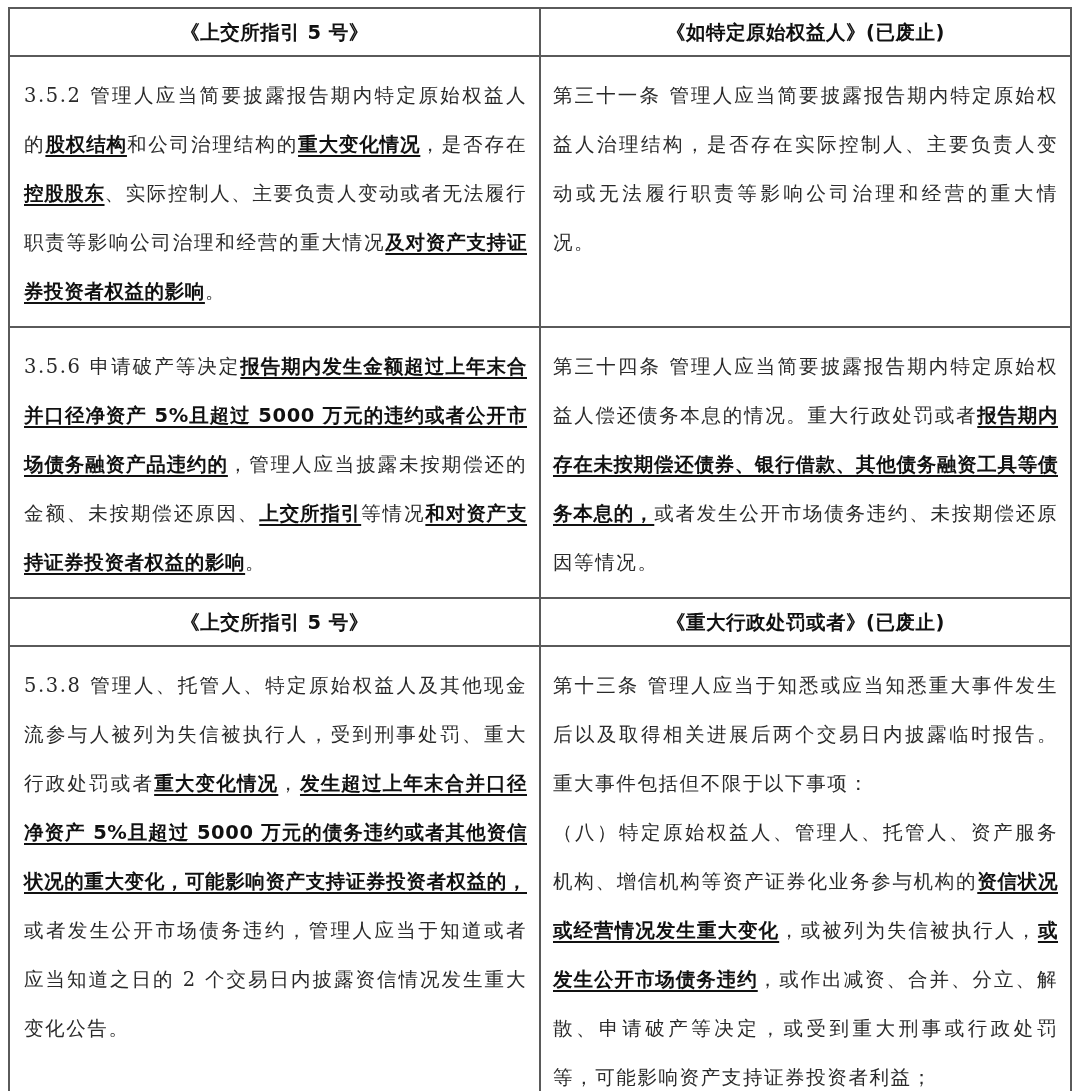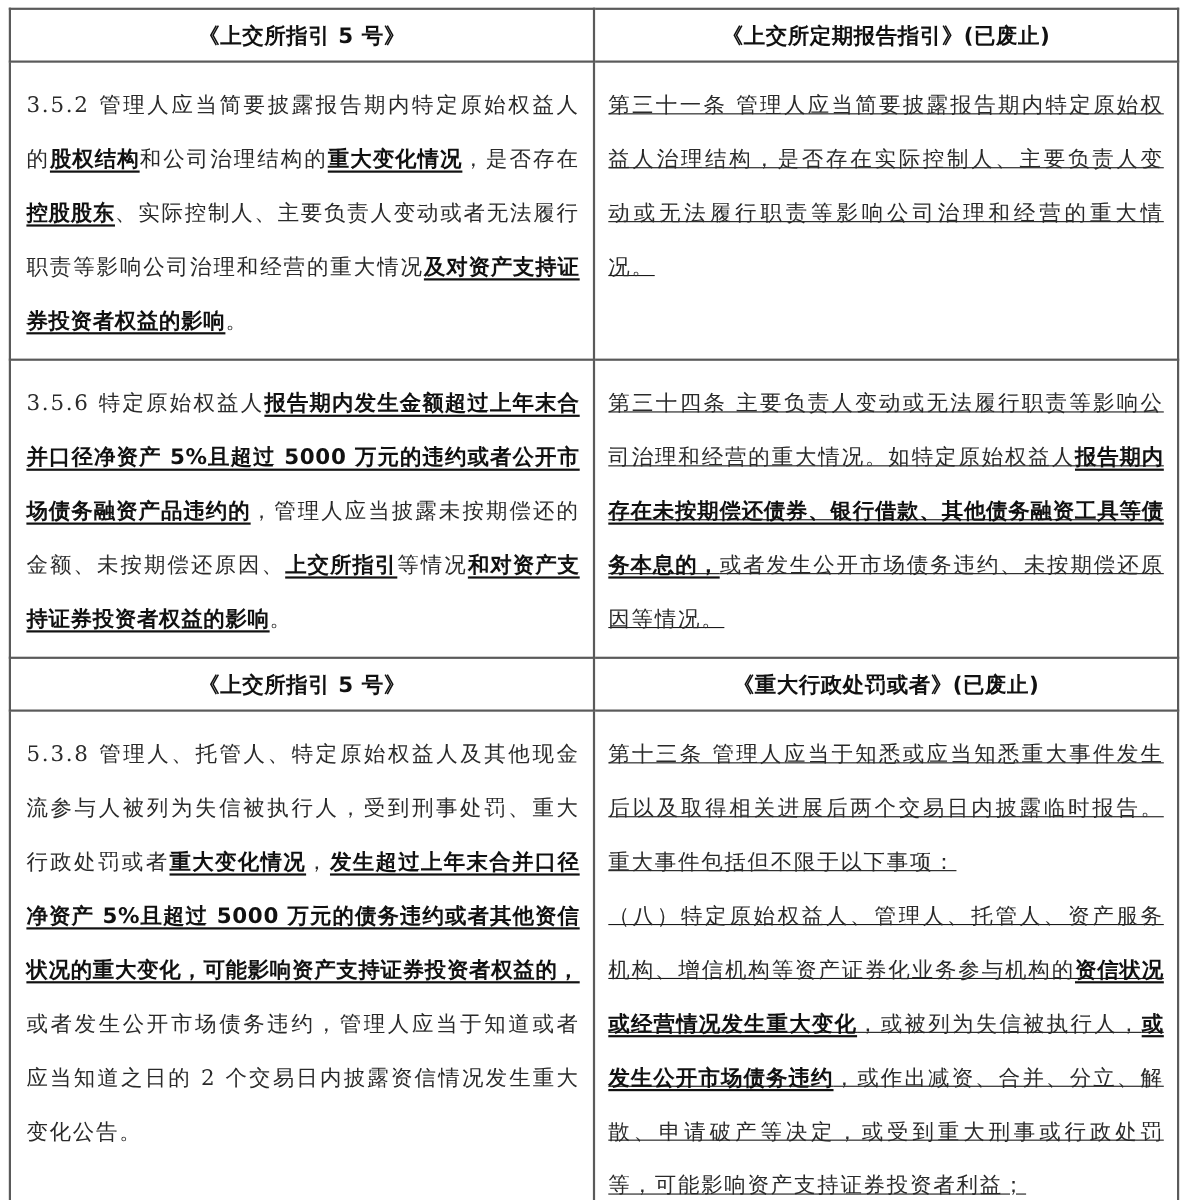--- a/index.html
+++ b/index.html
@@ -41,21 +41,21 @@
       color: #111;
     }
     .body-cell {
       padding: 14px 12px 10px 14px !important;
       font-size: 19.5px;
       line-height: 49px;
       text-align: justify;
       letter-spacing: 1.6px;
       word-break: break-all;
     }
-    .right-body { padding-left: 12px !important; padding-right: 12px !important; text-decoration: underline; }
+    .right-body { padding-left: 12px !important; padding-right: 12px !important; }
     .row1 { height: 244px; }
     .row2 { height: 246px; }
     .row4 { height: 487px; }
     .em {
       font-family: "DejaVu Sans", "Liberation Sans", sans-serif;
       font-weight: bold;
       text-decoration: underline;
       text-decoration-thickness: 1.5px;
       text-underline-offset: 4px;
       color: #111;
@@ -67,29 +67,29 @@
 <body>
 
 <table class="doc-table">
   <colgroup>
     <col class="col-left">
     <col class="col-right">
   </colgroup>
   <tbody>
     <tr>
       <td class="head-cell">《上交所指引 5 号》</td>
-      <td class="head-cell">《上交所定期报告指引》(已废止)</td>
+      <td class="head-cell">《如特定原始权益人》(已废止)</td>
     </tr>
     <tr class="row1">
       <td class="body-cell"><span class="plain">3.5.2  管理人应当简要披露报告期内特定原始权益人的</span><span class="em">股权结构</span><span class="plain">和公司治理结构的</span><span class="em">重大变化情况</span><span class="plain">，是否存在</span><span class="em">控股股东</span><span class="plain">、实际控制人、主要负责人变动或者无法履行职责等影响公司治理和经营的重大情况</span><span class="em">及对资产支持证券投资者权益的影响</span><span class="plain">。</span></td>
       <td class="body-cell right-body"><span class="plain">第三十一条  管理人应当简要披露报告期内特定原始权益人治理结构，是否存在实际控制人、主要负责人变动或无法履行职责等影响公司治理和经营的重大情况。</span></td>
     </tr>
     <tr class="row2">
-      <td class="body-cell"><span class="plain">3.5.6  特定原始权益人</span><span class="em">报告期内发生金额超过上年末合并口径净资产 5%且超过 5000 万元的违约或者公开市场债务融资产品违约的</span><span class="plain">，管理人应当披露未按期偿还的金额、未按期偿还原因、</span><span class="em">上交所指引</span><span class="plain">等情况</span><span class="em">和对资产支持证券投资者权益的影响</span><span class="plain">。</span></td>
-      <td class="body-cell right-body"><span class="plain">第三十四条  主要负责人变动或无法履行职责等影响公司治理和经营的重大情况。如特定原始权益人</span><span class="em">报告期内存在未按期偿还债券、银行借款、其他债务融资工具等债务本息的，</span><span class="plain">或者发生公开市场债务违约、未按期偿还原因等情况。</span></td>
+      <td class="body-cell"><span class="plain">3.5.6  申请破产等决定</span><span class="em">报告期内发生金额超过上年末合并口径净资产 5%且超过 5000 万元的违约或者公开市场债务融资产品违约的</span><span class="plain">，管理人应当披露未按期偿还的金额、未按期偿还原因、</span><span class="em">上交所指引</span><span class="plain">等情况</span><span class="em">和对资产支持证券投资者权益的影响</span><span class="plain">。</span></td>
+      <td class="body-cell right-body"><span class="plain">第三十四条  管理人应当简要披露报告期内特定原始权益人偿还债务本息的情况。重大行政处罚或者</span><span class="em">报告期内存在未按期偿还债券、银行借款、其他债务融资工具等债务本息的，</span><span class="plain">或者发生公开市场债务违约、未按期偿还原因等情况。</span></td>
     </tr>
     <tr>
       <td class="head-cell">《上交所指引 5 号》</td>
       <td class="head-cell">《重大行政处罚或者》(已废止)</td>
     </tr>
     <tr class="row4">
       <td class="body-cell"><span class="plain">5.3.8  管理人、托管人、特定原始权益人及其他现金流参与人被列为失信被执行人，受到刑事处罚、重大行政处罚或者</span><span class="em">重大变化情况</span><span class="plain">，</span><span class="em">发生超过上年末合并口径净资产 5%且超过 5000 万元的债务违约或者其他资信状况的重大变化，可能影响资产支持证券投资者权益的，</span><span class="plain">或者发生公开市场债务违约，管理人应当于知道或者应当知道之日的 2 个交易日内披露资信情况发生重大变化公告。</span></td>
       <td class="body-cell right-body"><span class="plain">第十三条  管理人应当于知悉或应当知悉重大事件发生后以及取得相关进展后两个交易日内披露临时报告。重大事件包括但不限于以下事项：</span><br><span class="plain">（八）特定原始权益人、管理人、托管人、资产服务机构、增信机构等资产证券化业务参与机构的</span><span class="em">资信状况或经营情况发生重大变化</span><span class="plain">，或被列为失信被执行人，</span><span class="em">或发生公开市场债务违约</span><span class="plain">，或作出减资、合并、分立、解散、申请破产等决定，或受到重大刑事或行政处罚等，可能影响资产支持证券投资者利益；</span></td>
     </tr>
   </tbody>

